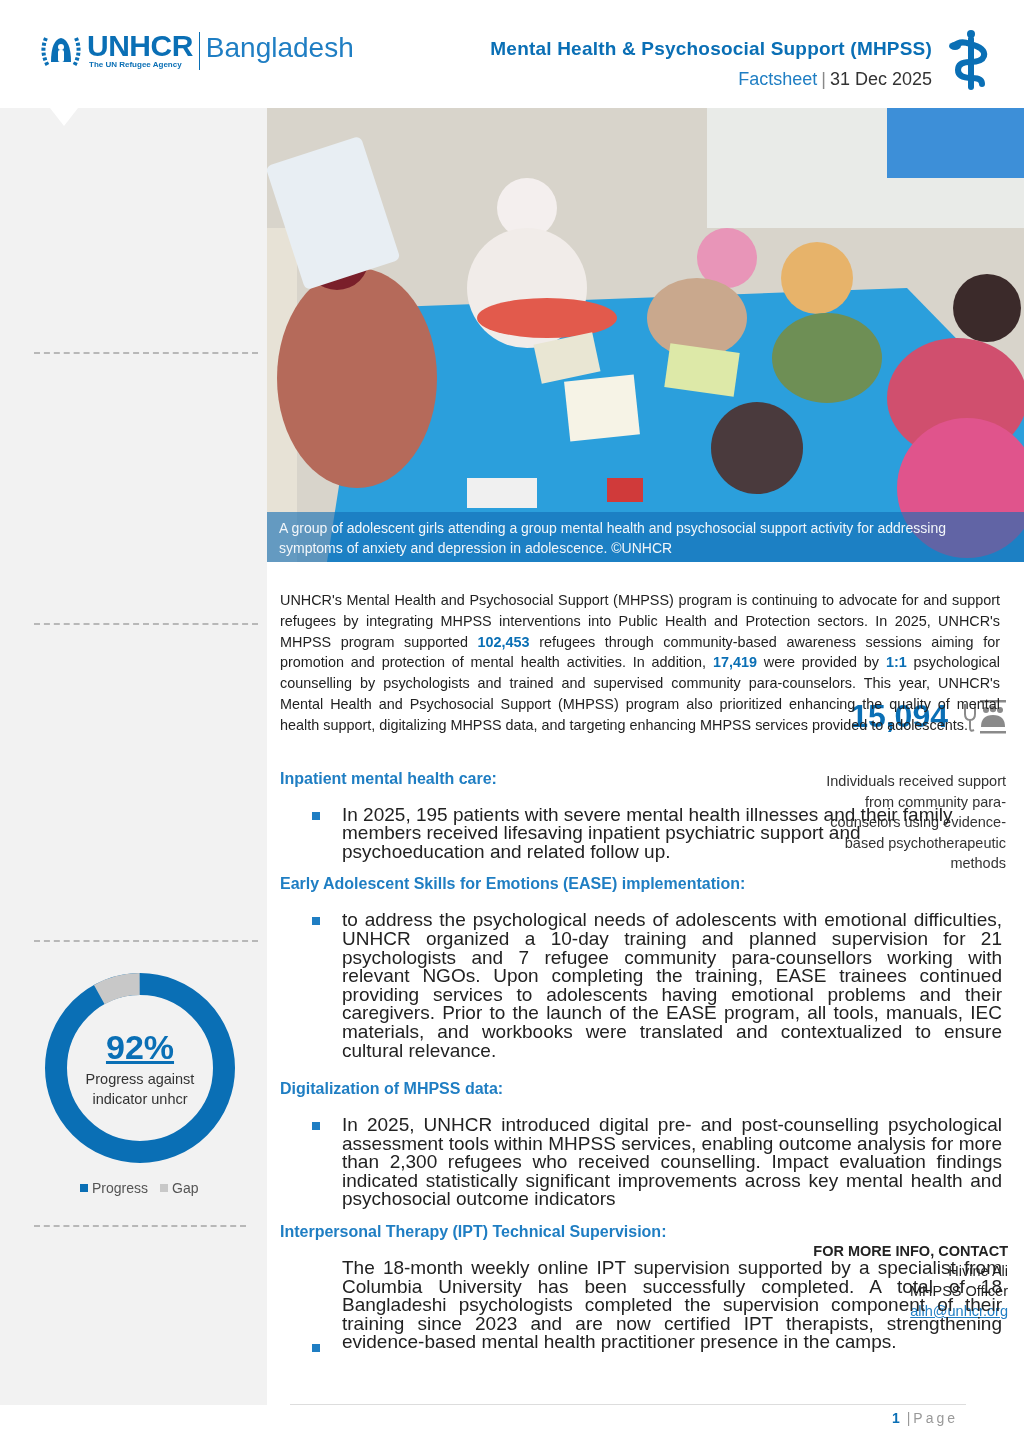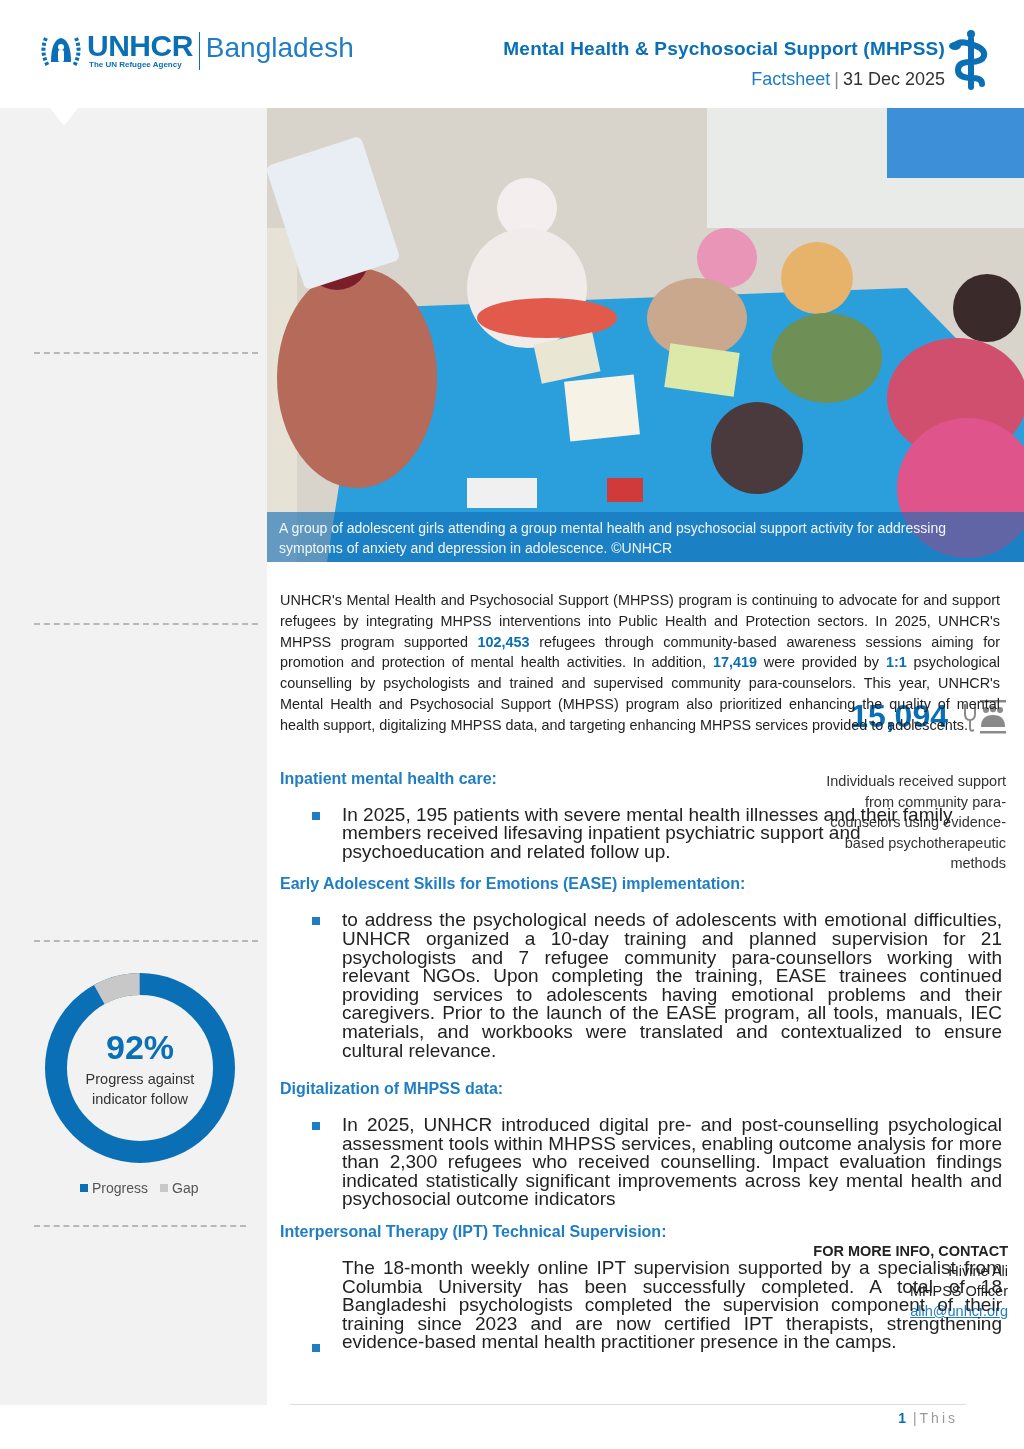--- a/index.html
+++ b/index.html
@@ -5,39 +5,39 @@
   * { box-sizing: border-box; margin: 0; padding: 0; }
   body { width: 1024px; height: 1449px; background: #ffffff; font-family: "Liberation Sans", sans-serif; color: #222; position: relative; overflow: hidden; }
   .header { position: absolute; left: 0; top: 0; width: 1024px; height: 108px; background: #fff; }
   .logo { position: absolute; left: 38px; top: 32px; display: flex; align-items: flex-start; }
   .logo-emblem { width: 46px; height: 40px; }
   .logo-text { display: flex; flex-direction: column; margin-left: 3px; }
   .logo-unhcr { font-weight: bold; font-size: 30px; color: #0a6fb5; line-height: 28px; letter-spacing: -0.5px; }
   .logo-tag { font-size: 8px; font-weight: bold; color: #0a6fb5; margin-left: 2px; }
   .logo-divider { width: 1px; height: 38px; background: #0a6fb5; margin: 0 6px; }
   .logo-country { font-size: 28px; color: #1f7ec3; }
-  .hdr-right { position: absolute; right: 79px; top: 38px; text-align: right; }
+  .hdr-right { position: absolute; right: 92px; top: 38px; text-align: right; }
   .hdr-title { font-weight: bold; font-size: 19px; color: #0a6fb5; letter-spacing: 0.2px; }
   .hdr-sub { margin-top: 9px; font-size: 18px; color: #333; }
   .hdr-sub .fs { color: #1f7ec3; }
   .hdr-sub .sep { color: #888; margin: 0 4px; }
   .staff-icon { position: absolute; right: 28px; top: 28px; width: 50px; height: 64px; }
 
   .sidebar { position: absolute; left: 0; top: 108px; width: 267px; height: 1297px; background: #f2f2f2; }
   .notch { position: absolute; left: 50px; top: 0; width: 0; height: 0; border-left: 14px solid transparent; border-right: 14px solid transparent; border-top: 18px solid #ffffff; }
   .stat { position: absolute; right: 18px; text-align: right; }
   .stat-row { display: flex; align-items: center; justify-content: flex-end; }
   .stat-num { font-weight: bold; color: #0a6fb5; font-size: 32px; }
   .stat-icon { margin-left: 8px; }
   .stat-desc { font-size: 14.5px; color: #333; line-height: 20.5px; margin-top: 6px; }
   .dash { position: absolute; left: 34px; width: 224px; border-top: 2px dashed #b8b8b8; }
 
   .donut-wrap { position: absolute; left: 44px; top: 972px; width: 192px; height: 192px; }
   .donut-center { position: absolute; left: 0; top: 0; width: 192px; height: 192px; display: flex; flex-direction: column; align-items: center; justify-content: center; }
-  .donut-pct { font-weight: bold; font-size: 34px; color: #0a6fb5; }
+  .donut-pct { font-weight: bold; font-size: 34px; color: #0a6fb5; text-decoration: underline; }
   .donut-label { font-size: 14.5px; color: #333; text-align: center; line-height: 20px; margin-top: 2px; }
   .legend { position: absolute; left: 80px; top: 1180px; display: flex; font-size: 14px; color: #555; }
   .legend-item { display: flex; align-items: center; margin-right: 12px; }
   .legend-swatch { width: 8px; height: 8px; margin-right: 4px; }
 
   .contact { position: absolute; right: 16px; top: 1241px; text-align: right; font-size: 14.5px; line-height: 20px; color: #222; }
   .contact-title { font-weight: bold; font-size: 14.5px; }
   .contact-email { color: #1f7ec3; text-decoration: underline; }
 
   .photo { position: absolute; left: 267px; top: 108px; width: 757px; height: 454px; overflow: hidden; background: #404040; }
@@ -146,21 +146,21 @@
 </div>
 <div class="dash" style="top:940px;"></div>
 
 <div class="donut-wrap">
   <svg width="192" height="192" viewBox="0 0 192 192">
     <circle cx="96" cy="96" r="84" fill="none" stroke="#0a6fb5" stroke-width="22"></circle>
     <circle cx="96" cy="96" r="84" fill="none" stroke="#c8c8c8" stroke-width="22" stroke-dasharray="42.2 485.6" transform="rotate(-119 96 96)"></circle>
   </svg>
   <div class="donut-center">
     <div class="donut-pct">92%</div>
-    <div class="donut-label" style="width:120px;">Progress against indicator follow</div>
+    <div class="donut-label" style="width:120px;">Progress against indicator unhcr</div>
   </div>
 </div>
 <div class="legend">
   <div class="legend-item">
     <span class="legend-swatch" style="background:#0a6fb5;"></span>
     <span>Progress</span>
   </div>
   <div class="legend-item">
     <span class="legend-swatch" style="background:#c8c8c8;"></span>
     <span>Gap</span>
@@ -229,14 +229,14 @@
 
   <div class="sec-title" style="margin-top:14px;">Interpersonal Therapy (IPT) Technical Supervision:</div>
   <div class="bullet" style="margin-top:18px;align-items:flex-end;">
     <span class="bullet-mark"></span>
     <span class="bullet-text">The 18-month weekly online IPT supervision supported by a specialist from Columbia University has been successfully completed. A total of 18 Bangladeshi psychologists completed the supervision component of their training since 2023 and are now certified IPT therapists, strengthening evidence-based mental health practitioner presence in the camps.</span>
   </div>
 </div>
 
 <div class="footer-line"></div>
 <div class="page-num">
-  <b>1</b> |<span>This</span>
+  <b>1</b> |<span>Page</span>
 </div>
 
 </body></html>

